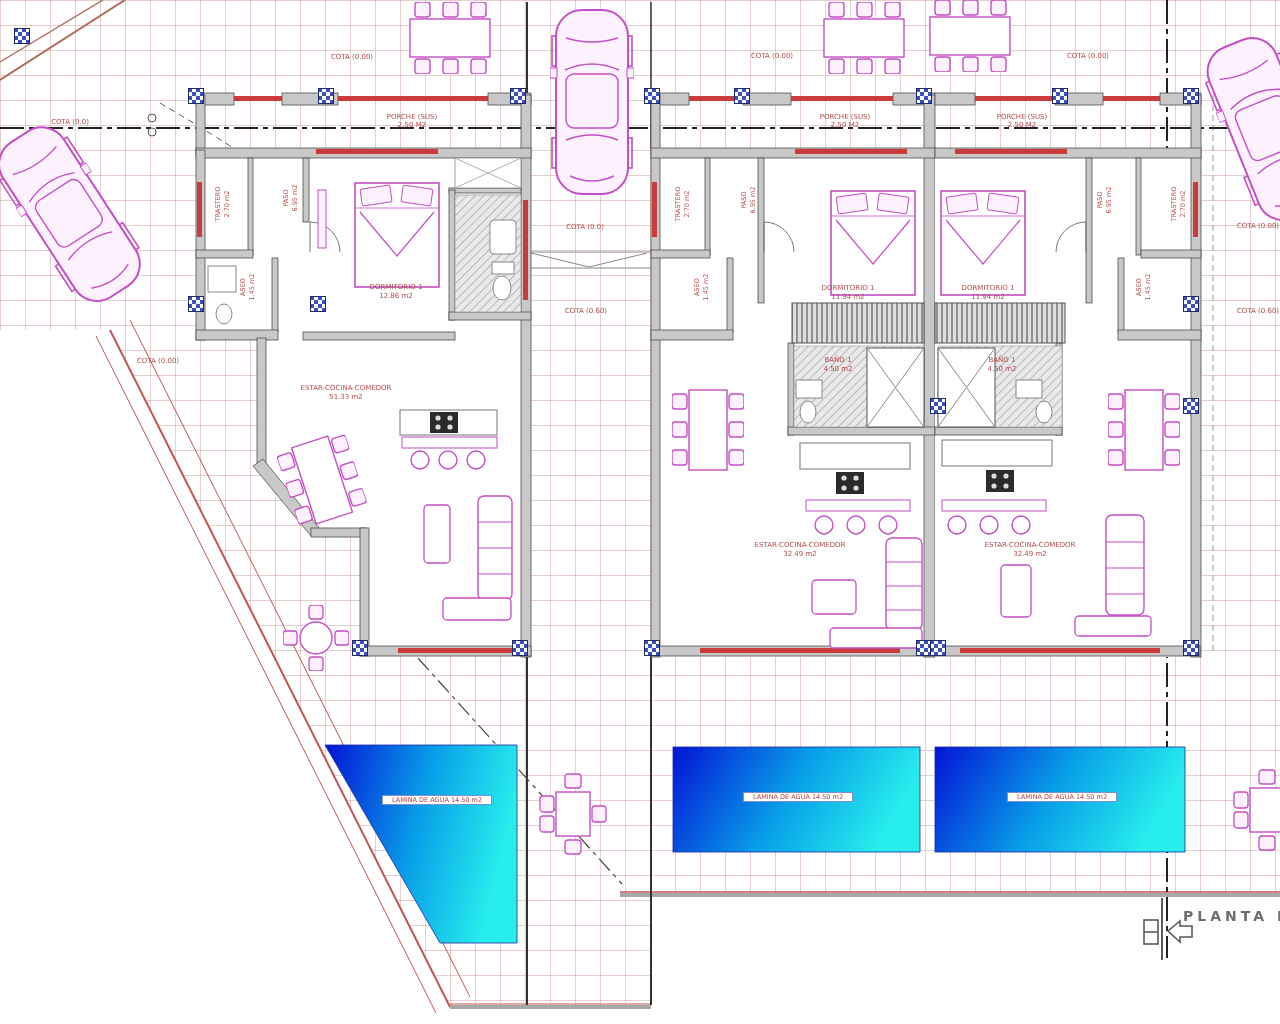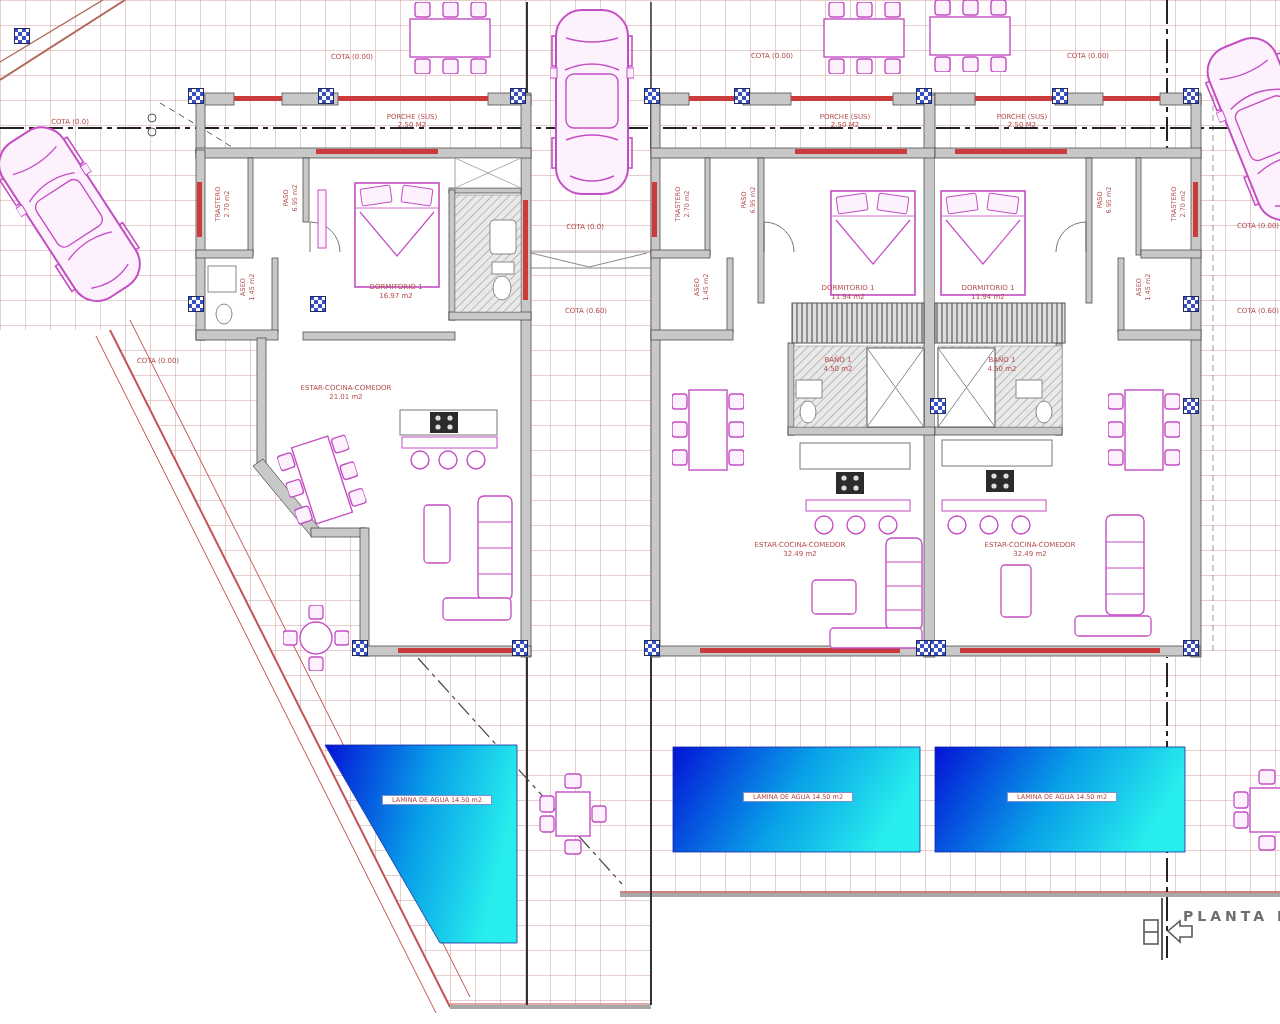--- a/index.html
+++ b/index.html
@@ -376,23 +376,23 @@
   <span class="lbl" style="left:1022px;top:118px">PORCHE (SUS)</span>
   <span class="lbl" style="left:1022px;top:126px">2.50 M2</span>
 
   <span class="vlbl" style="left:218px;top:204px">TRASTERO</span>
   <span class="vlbl" style="left:227px;top:204px">2.70 m2</span>
   <span class="vlbl" style="left:286px;top:198px">PASO</span>
   <span class="vlbl" style="left:295px;top:198px">6.95 m2</span>
   <span class="vlbl" style="left:243px;top:287px">ASEO</span>
   <span class="vlbl" style="left:252px;top:287px">1.45 m2</span>
   <span class="lbl" style="left:396px;top:288px">DORMITORIO 1</span>
-  <span class="lbl" style="left:396px;top:297px">16.97 m2</span>
+  <span class="lbl" style="left:396px;top:297px">12.86 m2</span>
   <span class="lbl" style="left:346px;top:389px">ESTAR-COCINA-COMEDOR</span>
-  <span class="lbl" style="left:346px;top:398px">21.01 m2</span>
+  <span class="lbl" style="left:346px;top:398px">51.33 m2</span>
 
   <span class="vlbl" style="left:678px;top:204px">TRASTERO</span>
   <span class="vlbl" style="left:687px;top:204px">2.70 m2</span>
   <span class="vlbl" style="left:744px;top:200px">PASO</span>
   <span class="vlbl" style="left:753px;top:200px">6.95 m2</span>
   <span class="vlbl" style="left:697px;top:287px">ASEO</span>
   <span class="vlbl" style="left:706px;top:287px">1.45 m2</span>
   <span class="lbl" style="left:848px;top:289px">DORMITORIO 1</span>
   <span class="lbl" style="left:848px;top:298px">11.94 m2</span>
   <span class="lbl" style="left:838px;top:361px">BAÑO 1</span>

